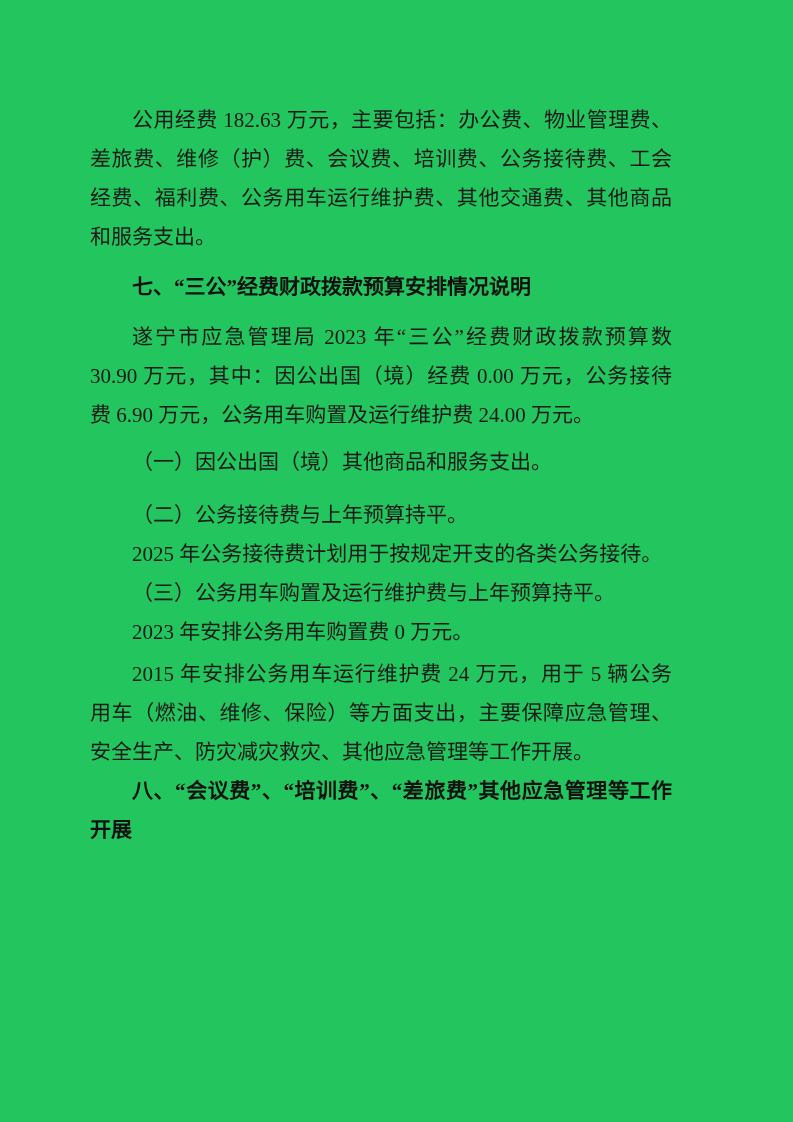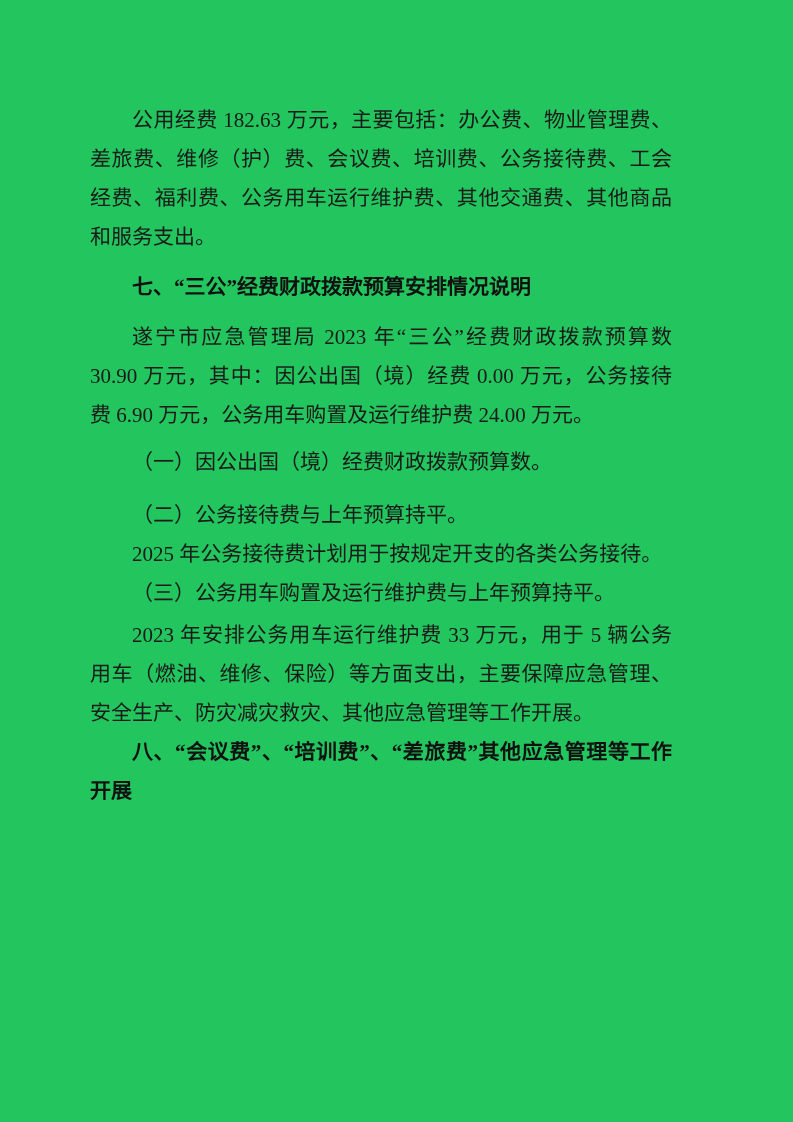--- a/index.html
+++ b/index.html
@@ -49,27 +49,28 @@
 <body>
 
 <div class="page">
 
   <p class="blk body-text">公用经费 182.63 万元，主要包括：办公费、物业管理费、差旅费、维修（护）费、会议费、培训费、公务接待费、工会经费、福利费、公务用车运行维护费、其他交通费、其他商品和服务支出。</p>
 
   <p class="blk heading m-h7">七、“三公”经费财政拨款预算安排情况说明</p>
 
   <p class="blk body-text">遂宁市应急管理局 2023 年“三公”经费财政拨款预算数 30.90 万元，其中：因公出国（境）经费 0.00 万元，公务接待费 6.90 万元，公务用车购置及运行维护费 24.00 万元。</p>
 
-  <p class="blk subheading mt8">（一）因公出国（境）经费财政拨款预算数。</p>
+  <p class="blk subheading mt8">（一）因公出国（境）其他商品和服务支出。</p>
 
   <p class="blk subheading mt14">（二）公务接待费与上年预算持平。</p>
 
   <p class="blk body-text">2025 年公务接待费计划用于按规定开支的各类公务接待。</p>
 
   <p class="blk subheading">（三）公务用车购置及运行维护费与上年预算持平。</p>
 
 
+  <p class="blk body-text">2023 年安排公务用车购置费 0 万元。</p>
 
-  <p class="blk body-text mt3">2023 年安排公务用车运行维护费 33 万元，用于 5 辆公务用车（燃油、维修、保险）等方面支出，主要保障应急管理、安全生产、防灾减灾救灾、其他应急管理等工作开展。</p>
+  <p class="blk body-text mt3">2015 年安排公务用车运行维护费 24 万元，用于 5 辆公务用车（燃油、维修、保险）等方面支出，主要保障应急管理、安全生产、防灾减灾救灾、其他应急管理等工作开展。</p>
 
   <p class="blk heading">八、“会议费”、“培训费”、“差旅费”其他应急管理等工作开展</p>
 
 </div>
 
 </body></html>

